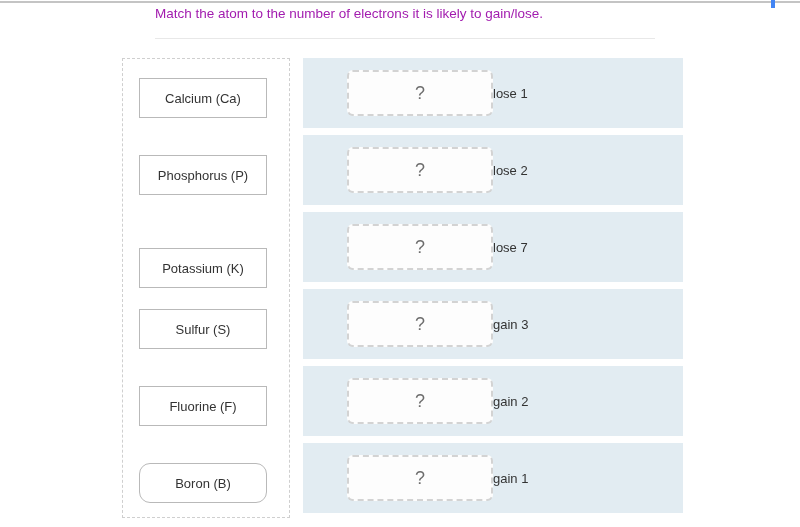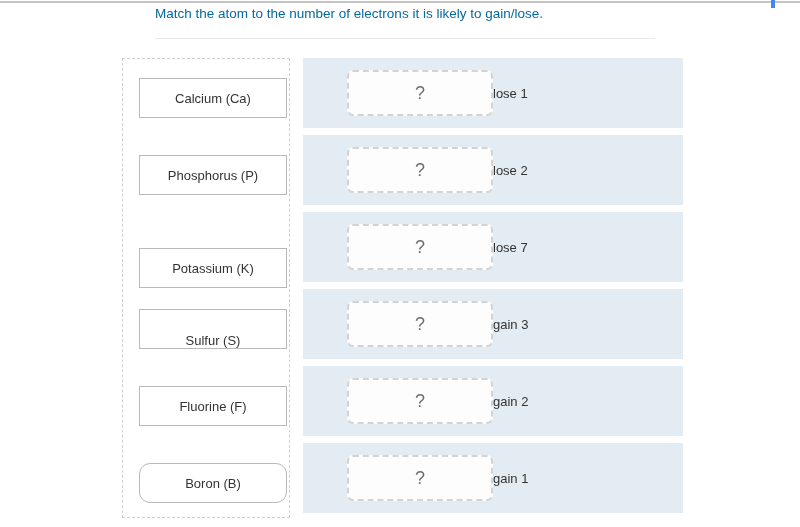--- a/index.html
+++ b/index.html
@@ -43,21 +43,21 @@
   }
 
   
   .question {
     position: absolute;
     left: 155px;
     top: 4px;
     width: 520px;
     font-size: 13.5px;
     line-height: 20px;
-    color: #0369a1;
+    color: #a21caf;
     white-space: nowrap;
   }
 
   .divider {
     position: absolute;
     left: 155px;
     top: 38px;
     width: 500px;
     height: 1px;
     background: #e8e8e8;
@@ -69,36 +69,36 @@
     left: 122px;
     top: 58px;
     width: 168px;
     height: 460px;
     border: 1px dashed #cfcfcf;
     box-sizing: border-box;
   }
   .bank-card {
     position: absolute;
     left: 16px;
-    width: 148px;
+    width: 128px;
     height: 40px;
     background: #ffffff;
     border: 1px solid #b9b9b9;
     box-sizing: border-box;
     display: flex;
     align-items: center;
     justify-content: center;
     font-size: 13px;
     color: #333333;
     cursor: grab;
   }
   .bank-card.i0 { top: 19px; }
   .bank-card.i1 { top: 96px; }
   .bank-card.i2 { top: 173px; margin-top: 16px; }
-  .bank-card.i3 { top: 250px; align-items: flex-end; }
+  .bank-card.i3 { top: 250px; }
   .bank-card.i4 { top: 327px; text-align: right; }
   .bank-card.i5 { top: 404px; border-radius: 11px; }
 
   
   .dropzones {
     position: absolute;
     left: 303px;
     top: 58px;
     width: 380px;
     height: 460px;

